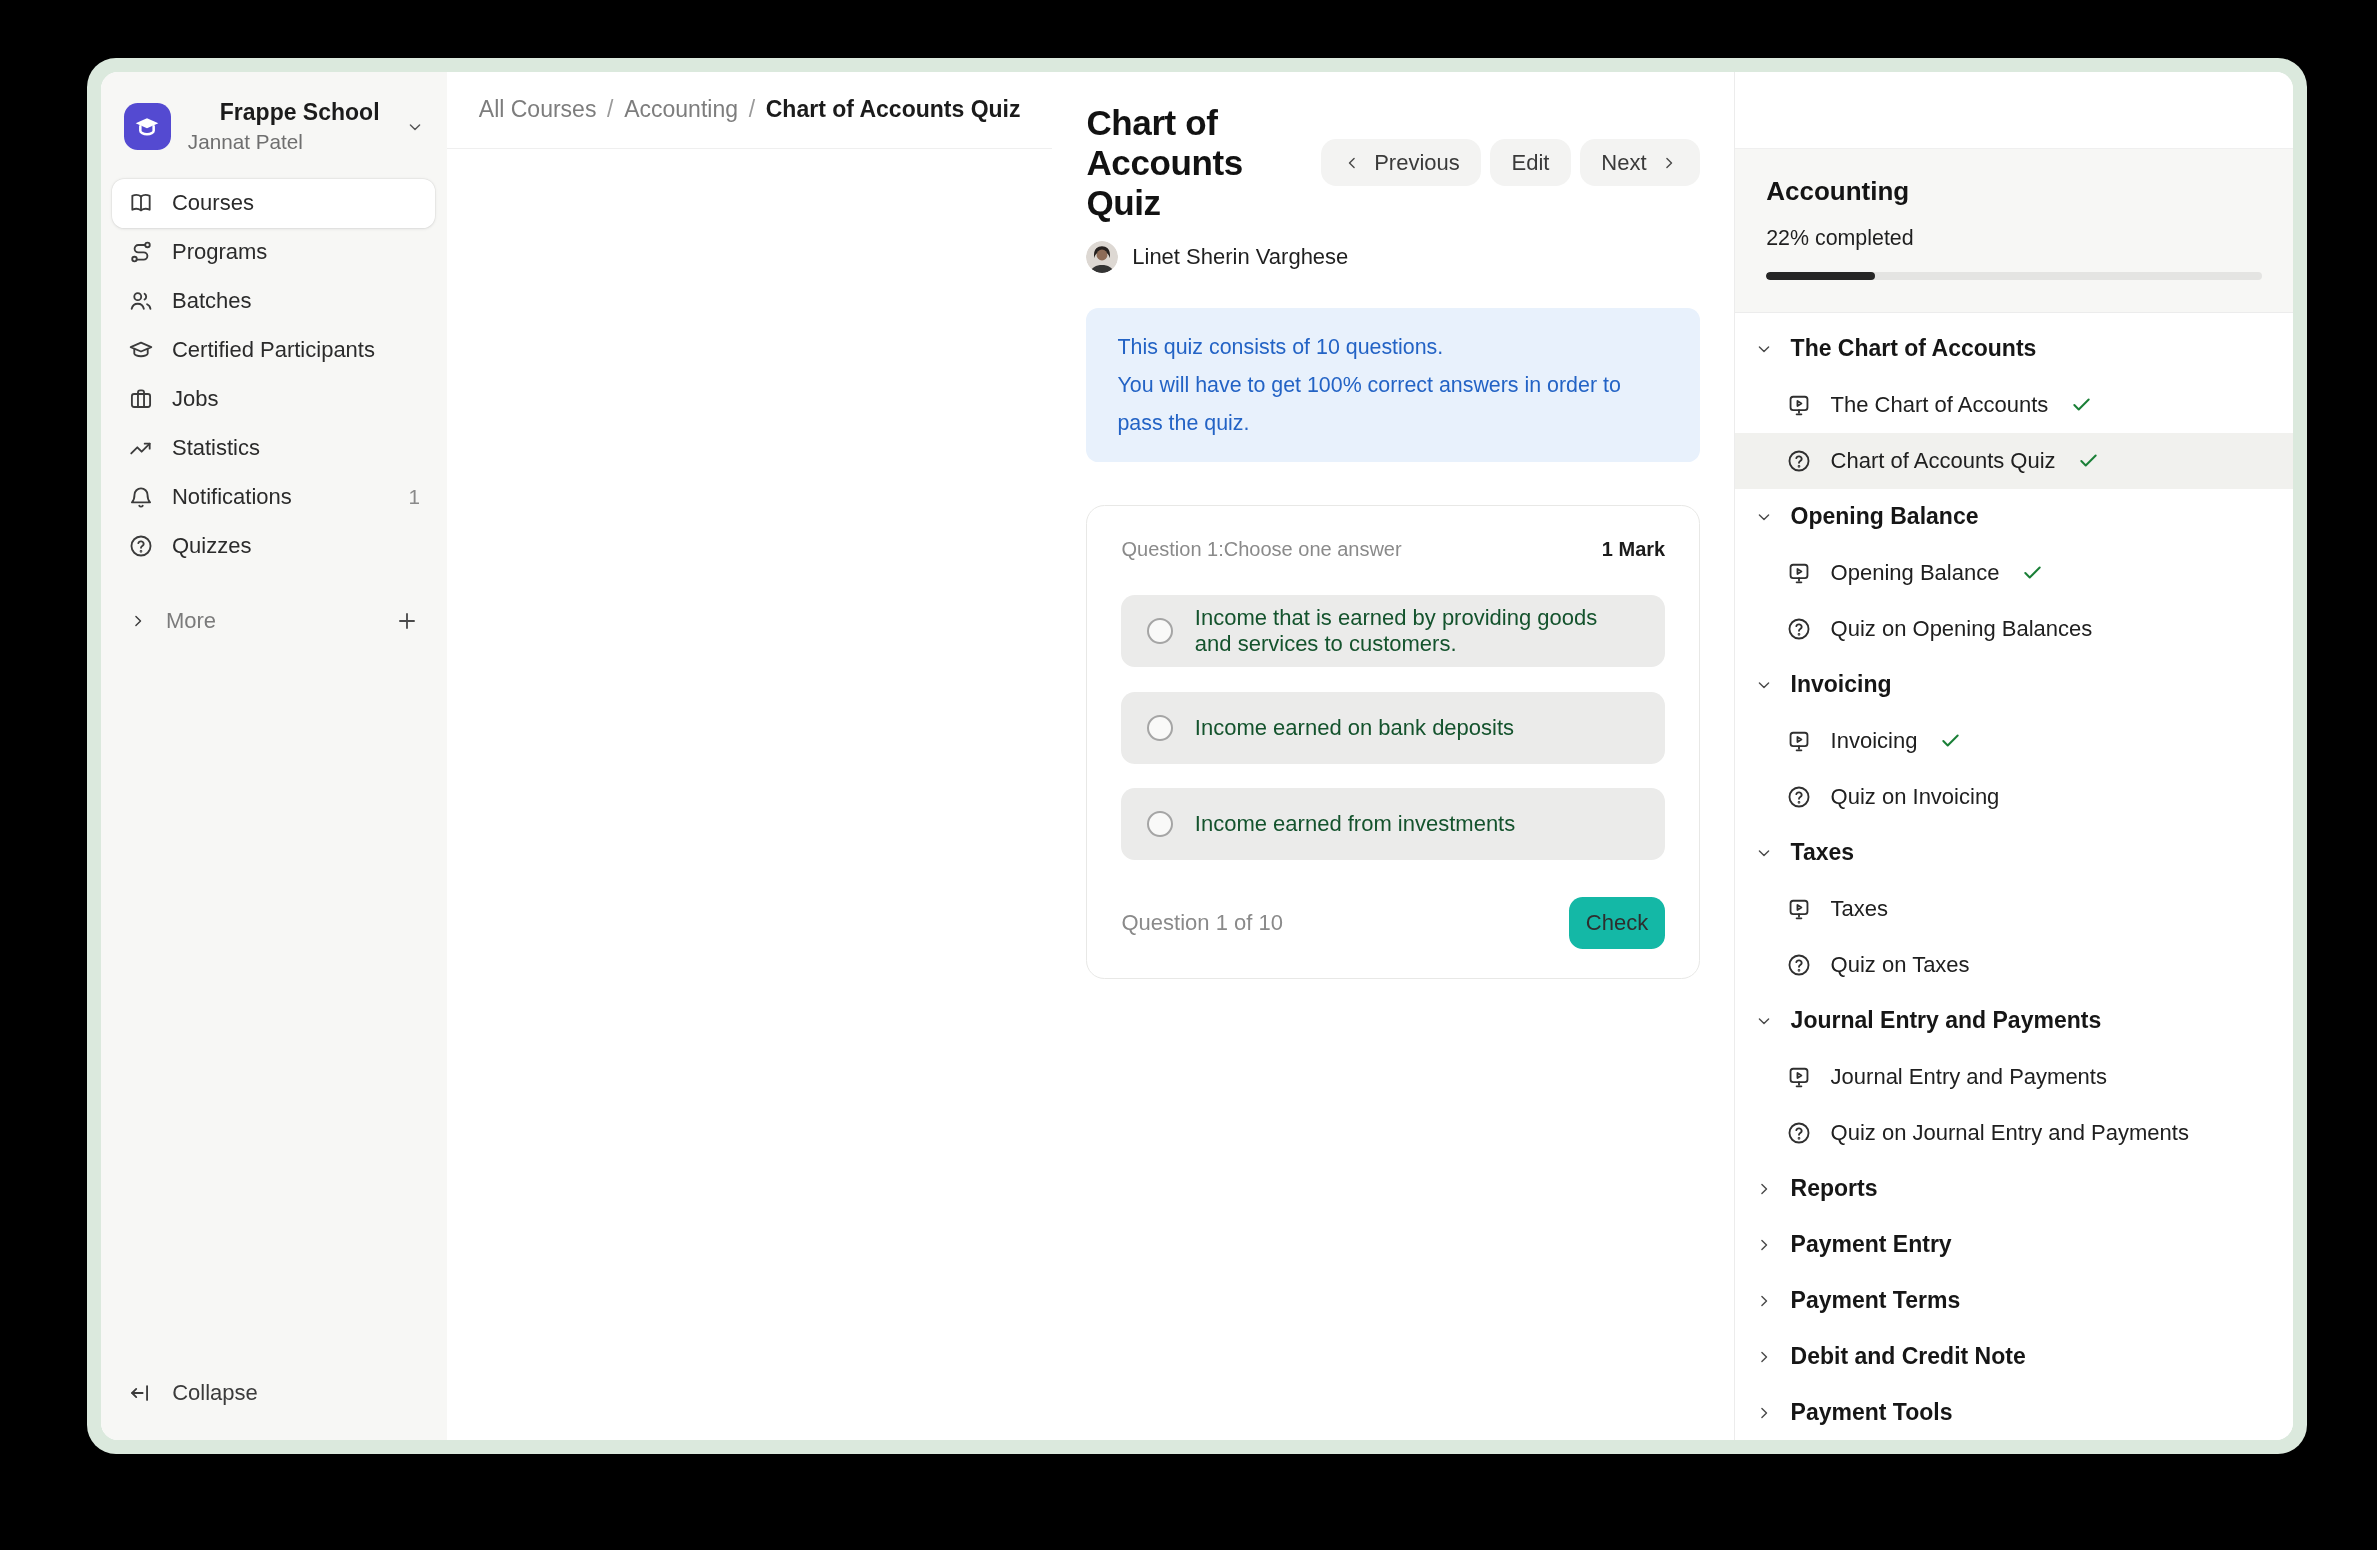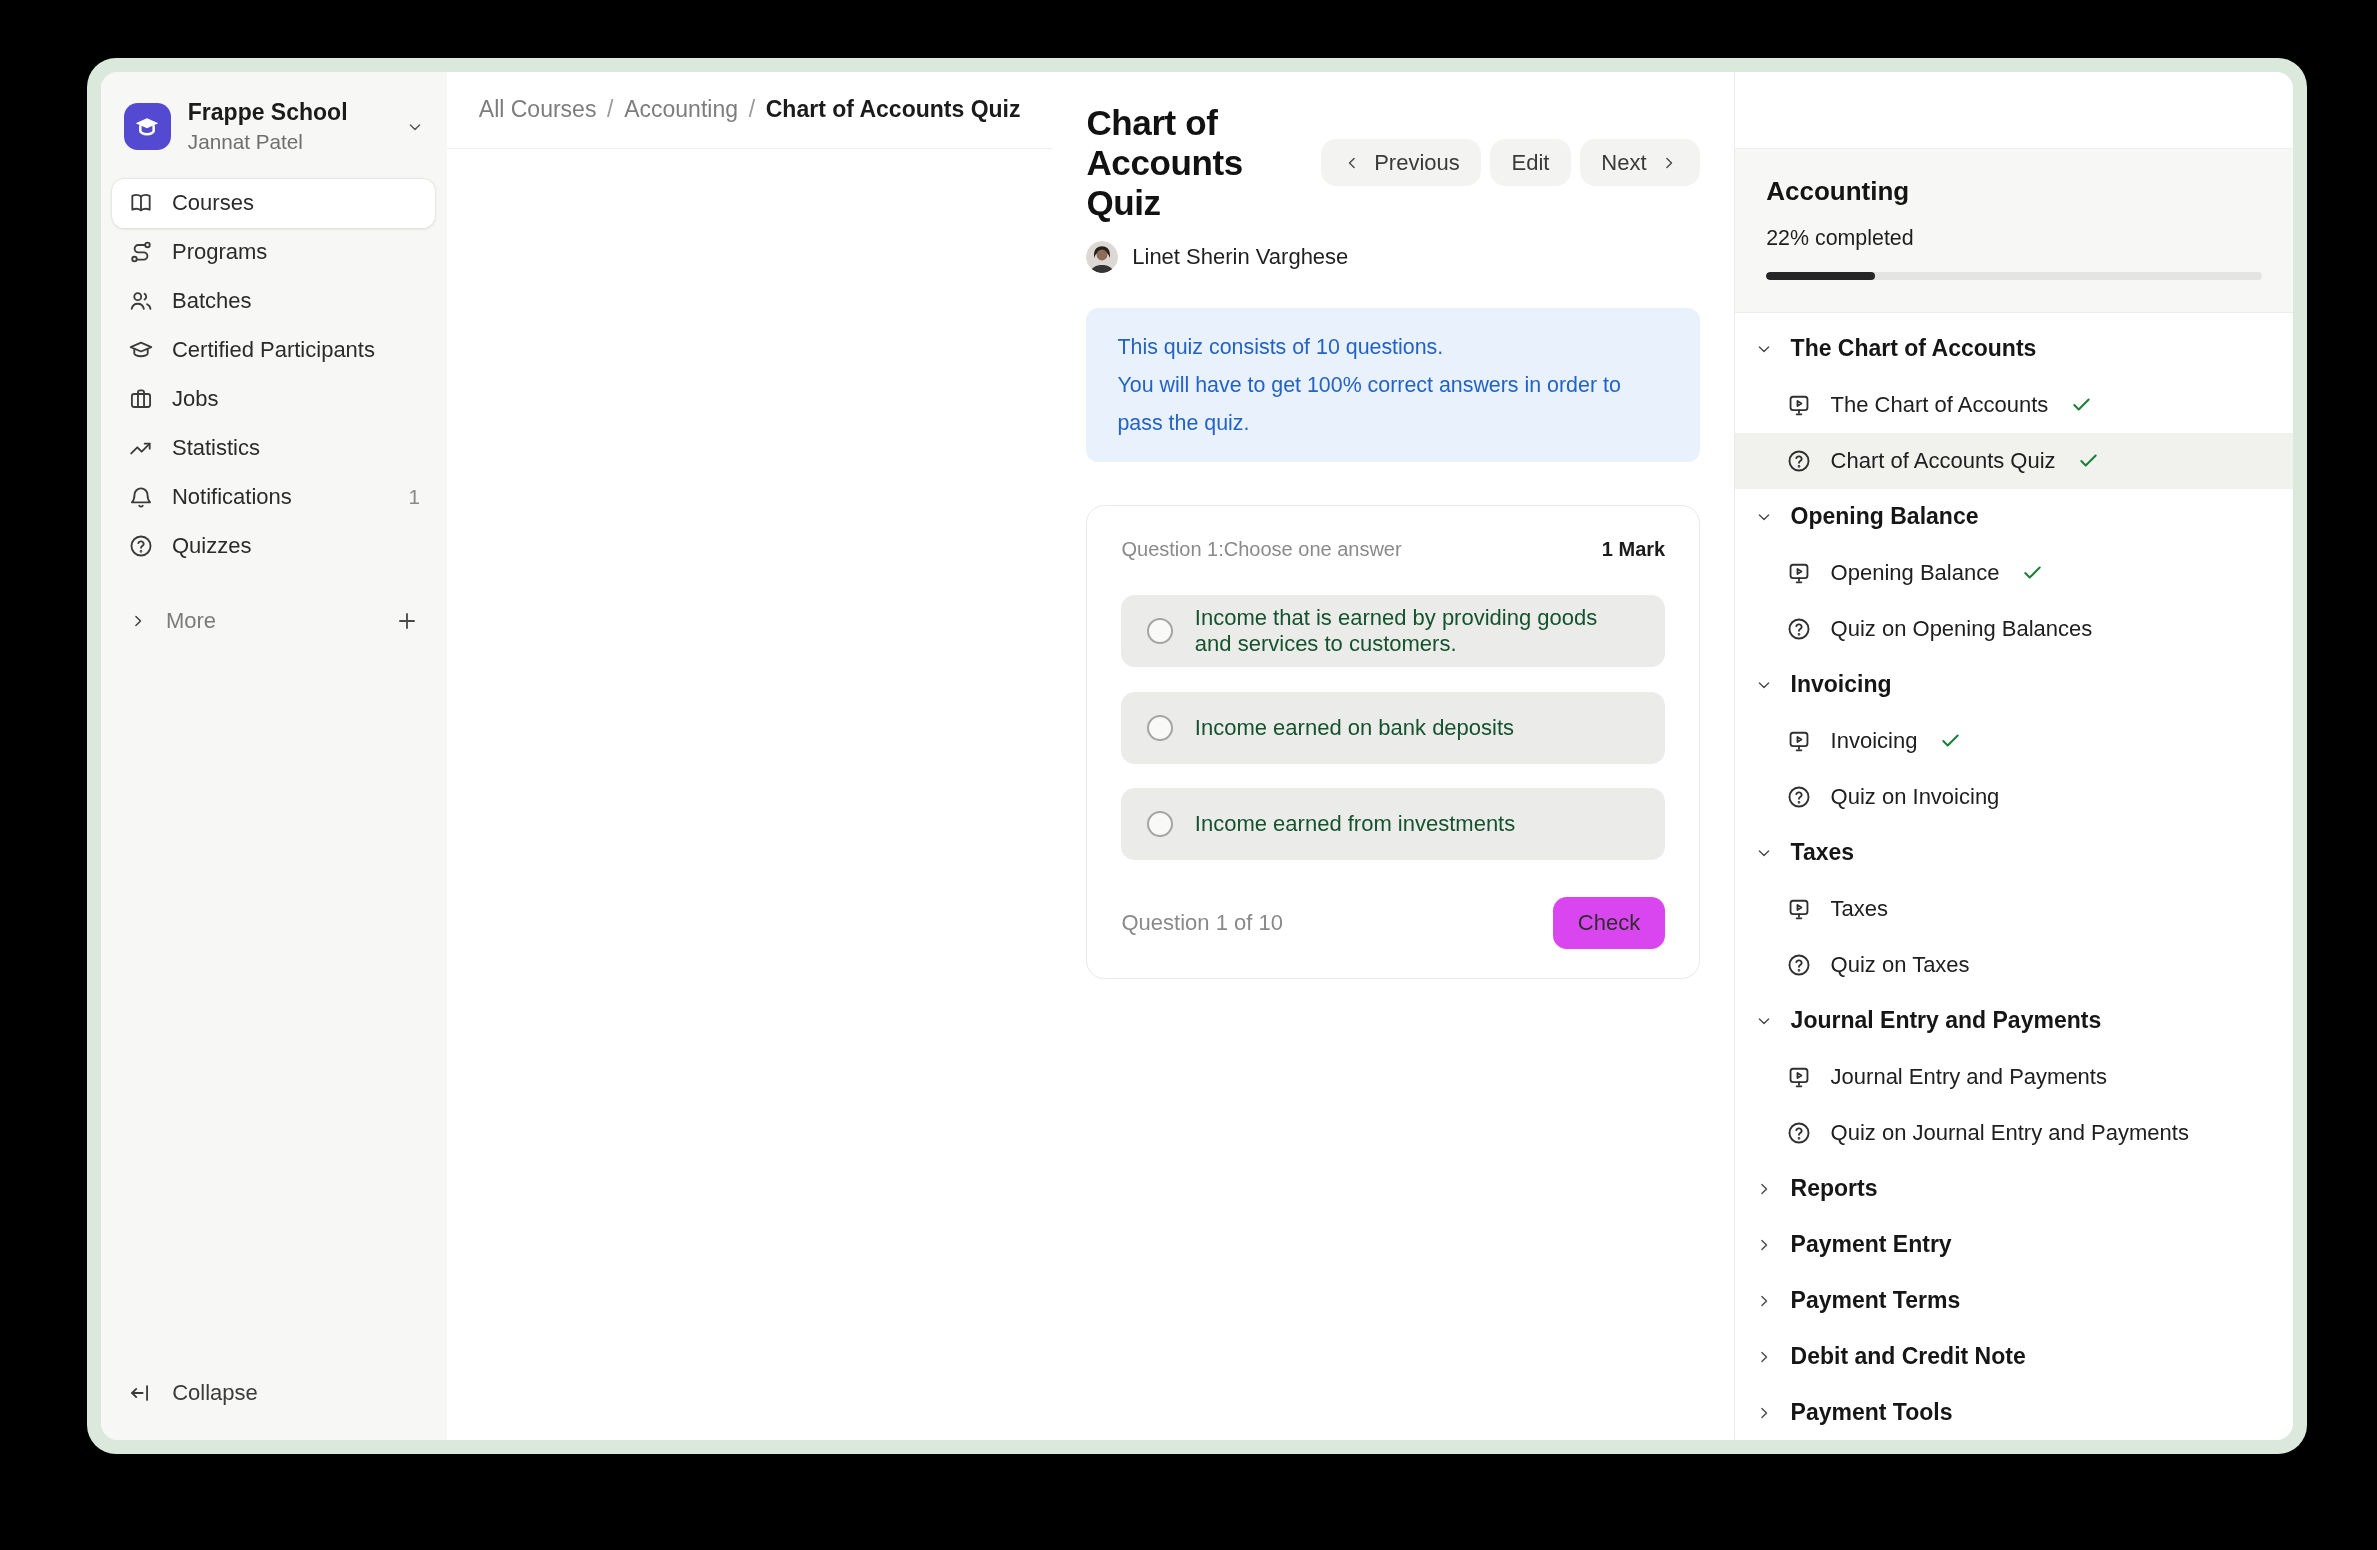--- a/index.html
+++ b/index.html
@@ -12,21 +12,21 @@
   .window{position:absolute; left:87px; top:58px; width:2220px; height:1396px;
     background:var(--frame); border-radius:29px; padding:13.8px;}
   .app{width:100%; height:100%; background:#fff; border-radius:17px; overflow:hidden; display:flex;}
 
   
   .sidebar-left{width:346px; flex-shrink:0; background:#f7f7f5; display:flex; flex-direction:column;}
   .sb-header{display:flex; align-items:center; gap:17px; padding:27.6px 21.4px 21.4px 23px; cursor:pointer;}
   .logo{width:47px; height:47px; border-radius:13.8px; background:var(--brand); display:flex; align-items:center; justify-content:center; flex-shrink:0;}
   .logo svg{width:32px; height:32px;}
   .sb-id{flex:1; min-width:0;}
-  .sb-name{font-size:23px; font-weight:700; color:#1b1b1b;}
+  .sb-name{font-size:23px; font-weight:700; color:#1b1b1b;margin-left:32px;}
   .sb-user{font-size:20.7px; color:#6f6f6f; margin-top:3.8px;}
   .sb-header .icon.chev{color:#555;}
   .sb-menu{padding:3.1px 11.5px 0;}
   .sb-item{height:49px; display:flex; align-items:center; gap:18.4px; padding:0 15.3px; border-radius:12.3px;
     font-size:22px; color:#2b2b2b; cursor:pointer;}
   .sb-item.active{background:#fff; box-shadow:0 0.8px 3.1px rgba(0,0,0,.10), 0 0 0 0.8px rgba(0,0,0,.035);}
   .sb-item .icon{color:#3b3b3b;}
   .sb-item .badge{margin-left:auto; color:#8a8a8a; font-size:20.7px;}
   .icon{display:inline-flex; align-items:center; justify-content:center;}
   .icon svg{width:26px; height:26px;}
@@ -58,21 +58,21 @@
     color:var(--notice-text); font-size:21.4px; line-height:38px;}
   .qcard{margin-top:43px; border:1.5px solid #e8e8e6; border-radius:18.4px; padding:32px 34px 29px;}
   .q-head{display:flex; align-items:center; font-size:20px; color:#8a8a8a;}
   .q-marks{margin-left:auto; color:#1b1b1b; font-weight:700;}
   .q-text{margin-top:26px; font-size:24px; font-weight:700; color:#1b1b1b;}
   .options{margin-top:34px; display:flex; flex-direction:column; gap:24.5px;}
   .option{background:#ebebea; border-radius:13.8px; min-height:72px; display:flex; align-items:center; gap:21.4px; padding:0 26px; font-size:22px; color:#14532d; cursor:pointer;}
   .radio{width:26px; height:26px; border-radius:50%; border:2.3px solid #a5a5a5; background:#f9f9f8; flex-shrink:0;}
   .q-footer{margin-top:37px; display:flex; align-items:center; justify-content:space-between;}
   .q-progress{font-size:22px; color:#8a8a8a;}
-  .check-btn{background:#d946ef; border:none; border-radius:13.8px; padding:13px 25px; font-size:22px; color:#2e2e2e; cursor:pointer; font-family:inherit;}
+  .check-btn{background:#14b8a6; border:none; border-radius:13.8px; padding:13px 17px; font-size:22px; color:#2e2e2e; cursor:pointer; font-family:inherit;}
 
   
   .sidebar-right{width:559px; flex-shrink:0; border-left:1.5px solid #ececec; display:flex; flex-direction:column; background:#fff;}
   .rs-top{height:77px; flex-shrink:0; border-bottom:1.5px solid #efefef;}
   .rs-header{background:#f7f7f5; padding:27.6px 31px 32px; border-bottom:1.5px solid #ececec;}
   .rs-title{font-size:26px; font-weight:700; color:#141414;}
   .rs-completed{margin-top:18.4px; font-size:21.4px; color:#1f1f1f;}
   .rs-progress{margin-top:21.4px; height:7.7px; border-radius:4.6px; background:#e4e4e2; overflow:hidden;}
   .rs-progress-fill{height:100%; background:var(--progress-fill); border-radius:4.6px;}
   .rs-list{flex:1; overflow:hidden; padding-top:7.7px;}

